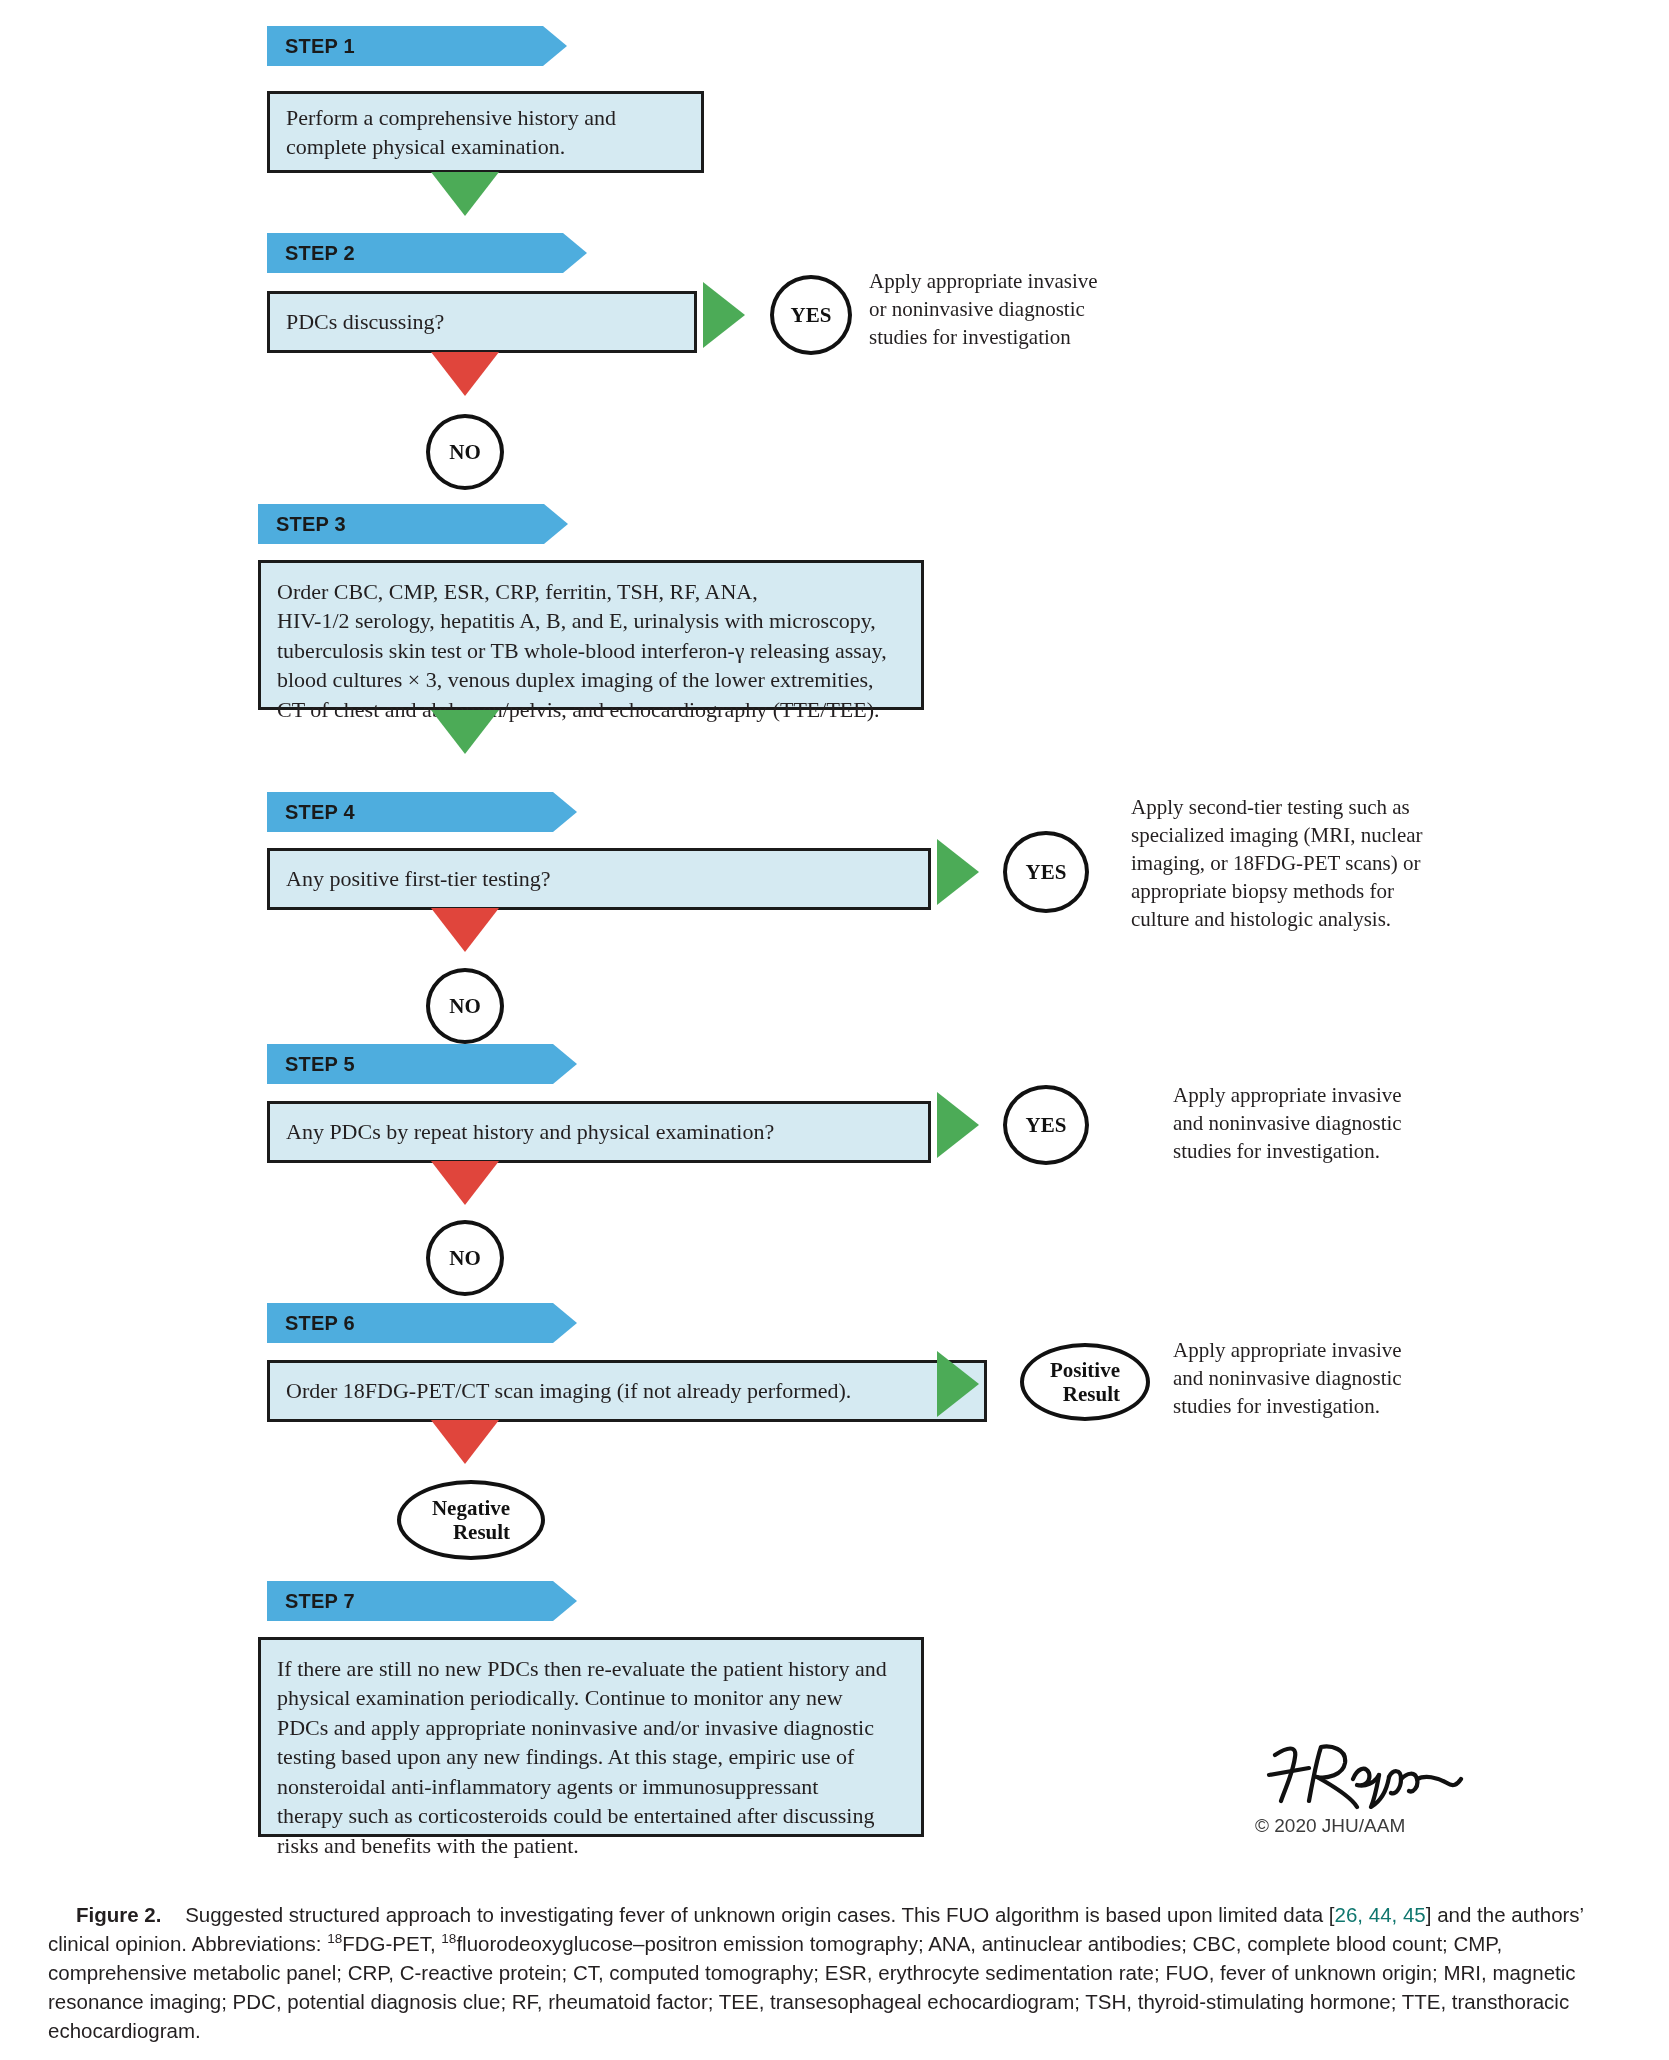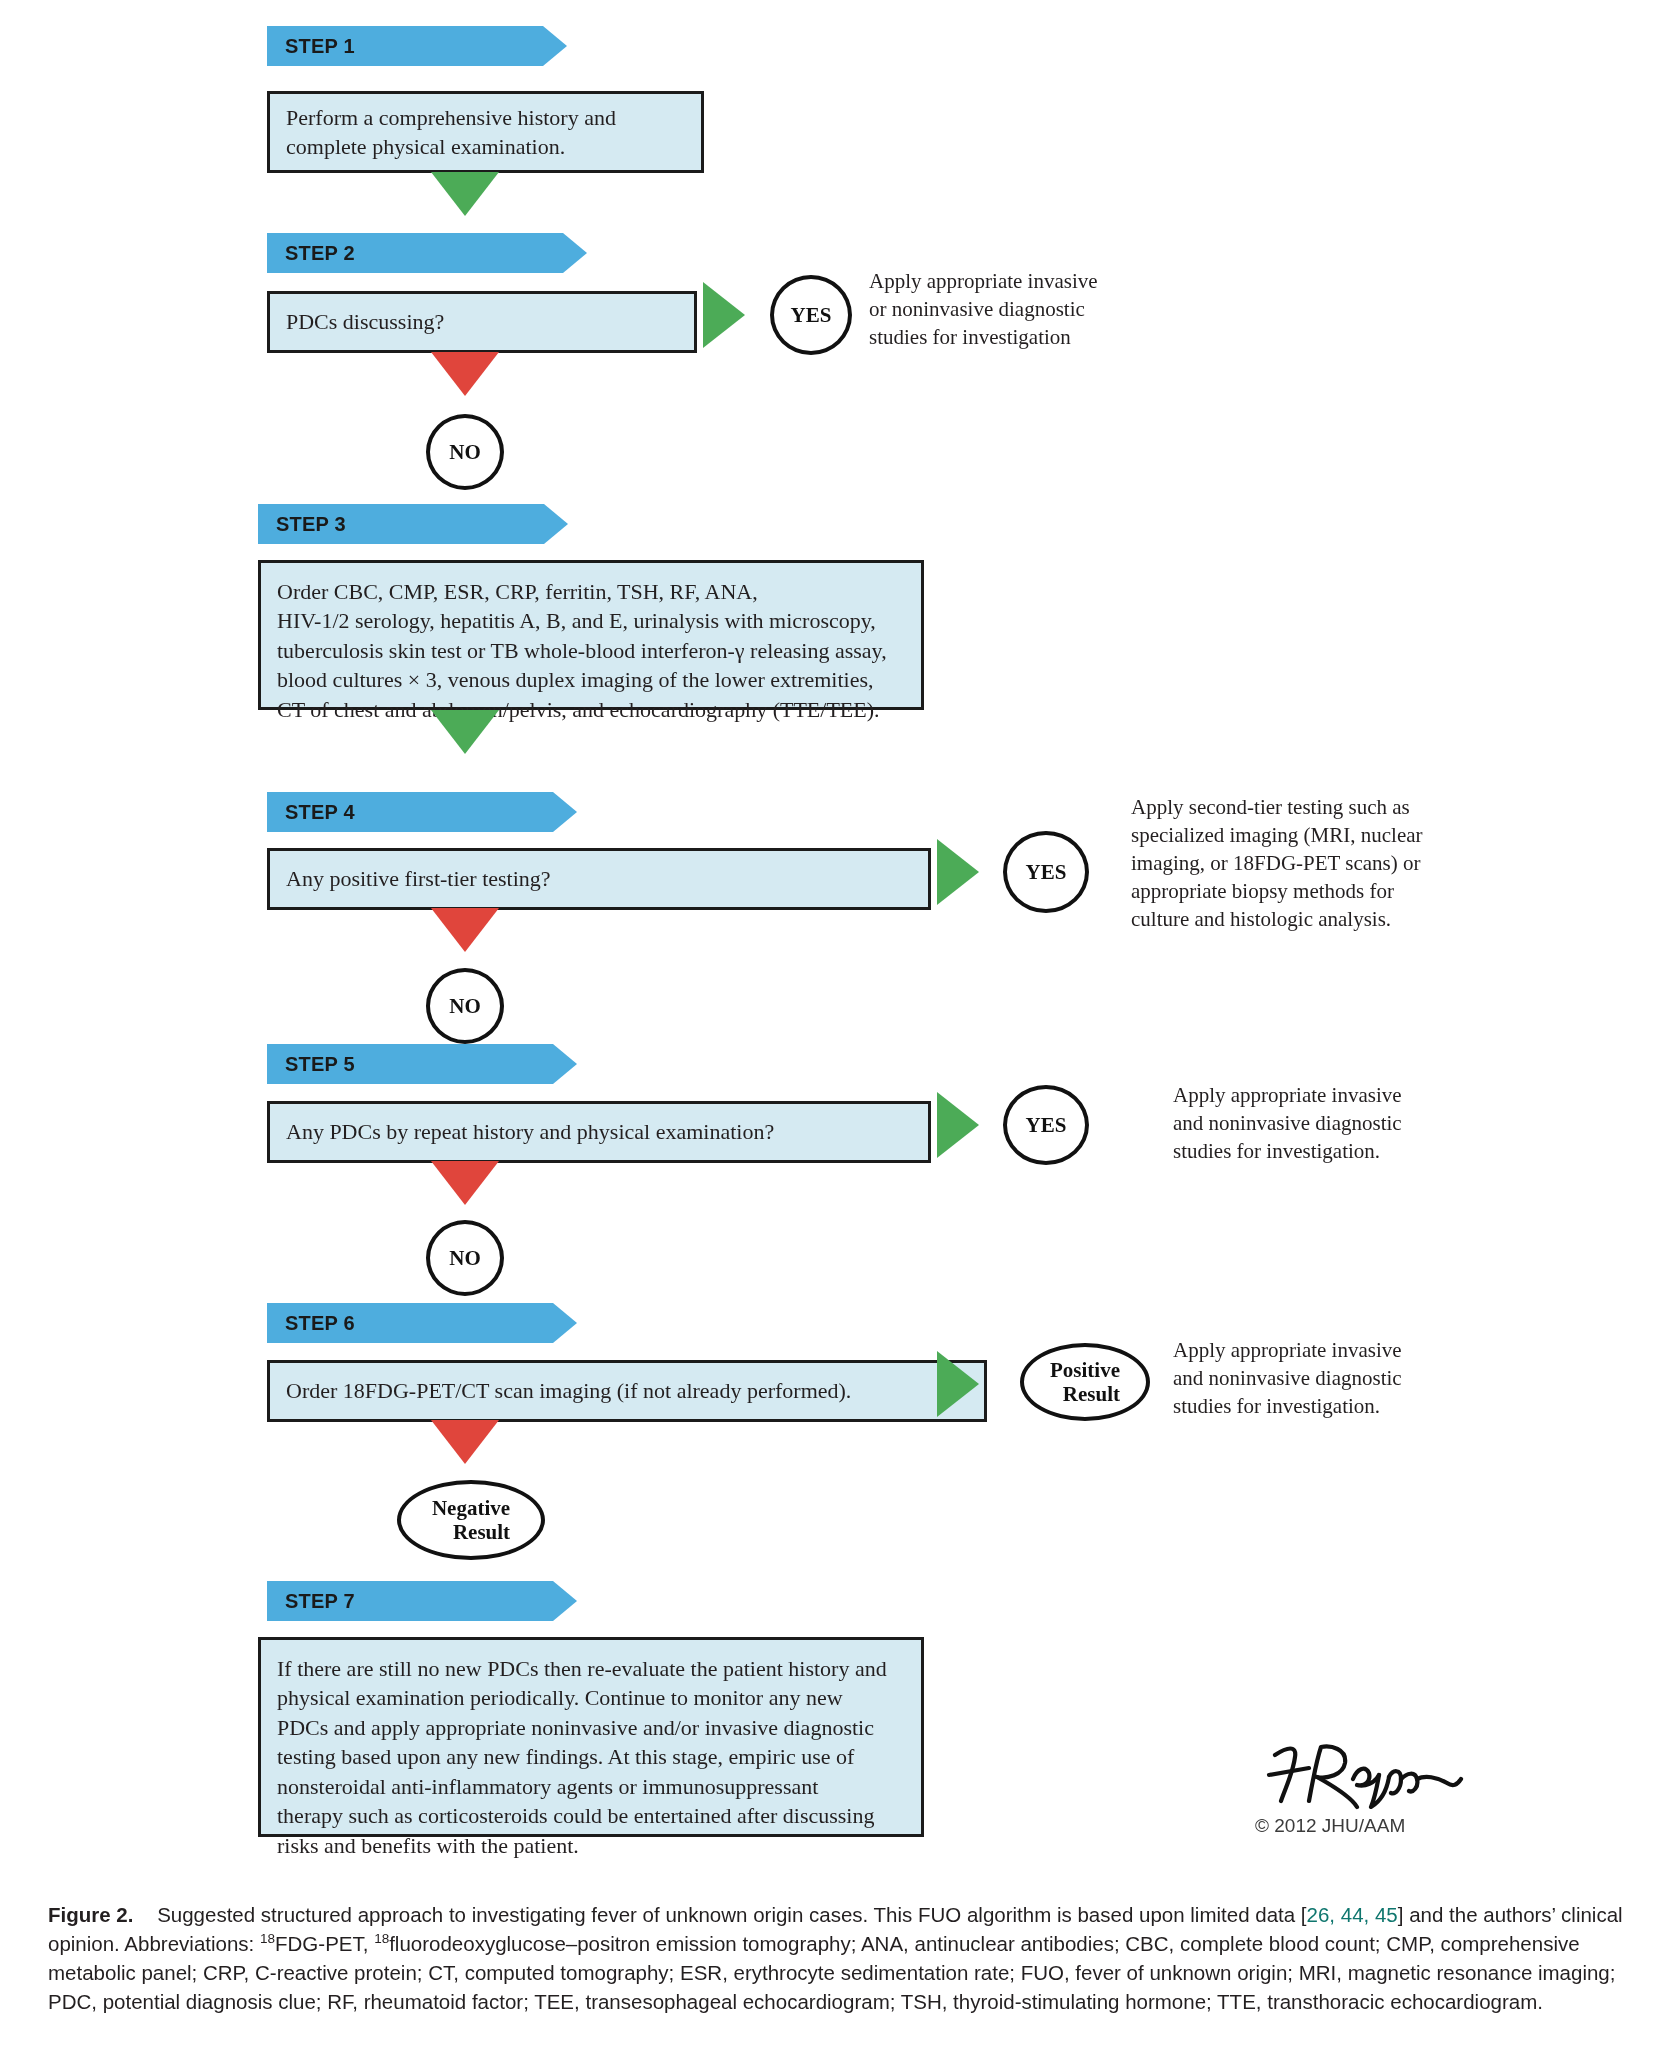--- a/index.html
+++ b/index.html
@@ -141,21 +141,21 @@
     position: absolute;
     left: 48px;
     top: 1900px;
     width: 1580px;
     font-family: "Liberation Sans", sans-serif;
     font-size: 20.5px;
     line-height: 1.42;
     color: #231f20;
     text-align: left;
   }
-  #caption b { font-weight: bold; }
+  #caption b { font-weight: bold; margin-left: 28px; }
   .cref { color: #0f766e; }
   sup { font-size: 0.66em; vertical-align: super; line-height: 0; }
 </style>
 </head>
 <body>
 
 <div id="flow">
 
   <div class="step-row">
     <div class="banner" style="left:267px; top:26px; width:300px;">
@@ -296,21 +296,21 @@
         <path d="M4 40 L 44 33"></path>
         <path d="M44 66 C 48 44, 52 24, 56 12 C 66 10, 82 14, 80 28 C 78 40, 62 44, 52 42"></path>
         <path d="M52 42 C 70 52, 86 62, 92 72"></path>
         <path d="M88 44 C 92 34, 100 30, 104 38 C 106 46, 100 52, 92 50 C 100 52, 110 48, 114 40"></path>
         <path d="M114 40 C 112 52, 110 62, 106 72 C 116 66, 122 54, 124 42"></path>
         <path d="M124 42 C 128 34, 136 34, 136 44 C 136 54, 130 60, 126 58"></path>
         <path d="M136 44 C 142 38, 150 36, 152 44 C 154 52, 148 58, 144 56"></path>
         <path d="M152 44 C 160 40, 172 42, 182 48 C 188 52, 192 50, 196 44"></path>
       </g>
     </svg>
-    <div id="copyright">© 2012 JHU/AAM</div>
+    <div id="copyright">© 2020 JHU/AAM</div>
   </div>
 
 </div>
 
 <div id="caption">
   <b>Figure 2.</b>
   <span style="display:inline-block; width:18px;"></span><span>Suggested structured approach to investigating fever of unknown origin cases. This FUO algorithm is based upon limited data [</span><span class="cref">26, 44, 45</span><span>] and the authors’ clinical opinion. Abbreviations: </span><sup>18</sup><span>FDG-PET, </span><sup>18</sup><span>fluorodeoxyglucose–positron emission tomography; ANA, antinuclear antibodies; CBC, complete blood count; CMP, comprehensive metabolic panel; CRP, C-reactive protein; CT, computed tomography; ESR, erythrocyte sedimentation rate; FUO, fever of unknown origin; MRI, magnetic resonance imaging; PDC, potential diagnosis clue; RF, rheumatoid factor; TEE, transesophageal echocardiogram; TSH, thyroid-stimulating hormone; TTE, transthoracic echocardiogram.</span>
 </div>
 
 </body></html>

